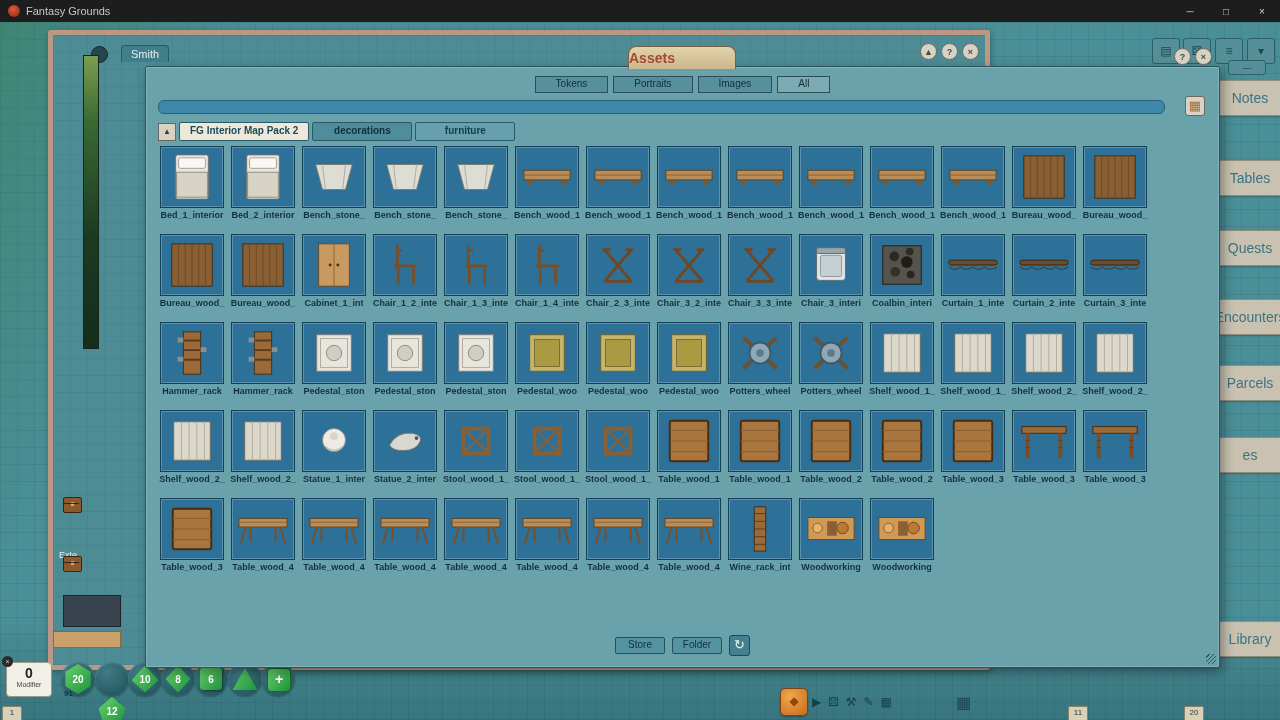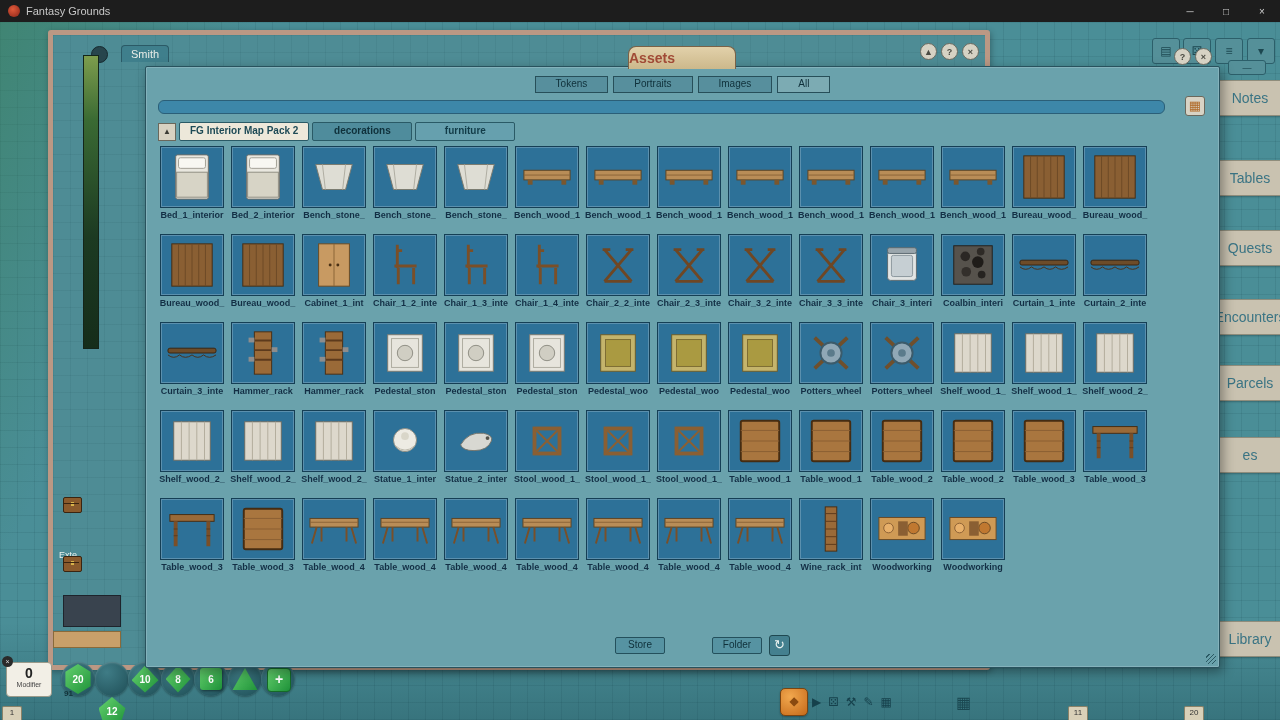--- a/index.html
+++ b/index.html
@@ -98,21 +98,21 @@
   .asset-grid{position:absolute;top:79px;left:13px;display:grid;
     grid-template-columns:repeat(14,66px);grid-auto-rows:82px;column-gap:5px;row-gap:6px;}
   .cell{width:66px;}
   .thumb{width:62px;height:60px;background:#2d7198;border:1px solid #153f55;margin:0 auto;
     box-shadow:inset 0 0 0 1px rgba(255,255,255,.22);display:flex;align-items:center;justify-content:center;}
   .clabel{margin-top:2px;font-size:9px;font-weight:bold;color:#132f45;text-align:center;
     white-space:nowrap;overflow:hidden;}
   .dlg-footer{position:absolute;bottom:11px;left:0;right:0;display:flex;justify-content:center;
     align-items:center;gap:7px;}
   .stbtn{width:48px;height:15px;background:#5693a2;border:1px solid #24505c;border-radius:2px;
-    color:#0f303a;font-size:10px;line-height:14px;text-align:center;margin-left:40px;}
+    color:#0f303a;font-size:10px;line-height:14px;text-align:center;}
   .refresh-btn{width:19px;height:19px;background:#44808f;border:1px solid #1f4851;border-radius:3px;
     color:#eaf2f0;font-size:13px;line-height:17px;text-align:center;}
   .resize-handle{position:absolute;right:3px;bottom:3px;width:10px;height:10px;
     background:repeating-linear-gradient(135deg,transparent 0 2px,#2b5a64 2px 3px);}
 
   
   .puck{position:absolute;top:662px;width:34px;height:34px;border-radius:50%;z-index:40;
     background:radial-gradient(circle at 35% 30%,#3f7c86,#1e4d55);
     box-shadow:inset 0 1px 2px rgba(255,255,255,.2), 0 1px 2px rgba(0,0,0,.3);}
   .die{position:absolute;color:#fff;font-weight:bold;font-size:10px;z-index:41;
@@ -418,29 +418,20 @@
           </div>
           <div class="clabel">Chair_1_4_inte</div>
         </div>
         <div class="cell">
           <div class="thumb">
             <svg viewBox="0 0 56 52" width="54" height="50">
               <path d="M14 10 L42 43 M42 10 L14 43" stroke="#6f4724" stroke-width="3" fill="none"></path>
               <path d="M12 10 h8 M36 10 h8 M14 43 h28" stroke="#6f4724" stroke-width="3" fill="none"></path>
             </svg>
           </div>
-          <div class="clabel">Chair_2_2_inte</div>
-        </div>
-        <div class="cell">
-          <div class="thumb">
-            <svg viewBox="0 0 56 52" width="54" height="50">
-              <path d="M14 10 L42 43 M42 10 L14 43" stroke="#6f4724" stroke-width="3" fill="none"></path>
-              <path d="M12 10 h8 M36 10 h8 M14 43 h28" stroke="#6f4724" stroke-width="3" fill="none"></path>
-            </svg>
-          </div>
           <div class="clabel">Chair_2_3_inte</div>
         </div>
         <div class="cell">
           <div class="thumb">
             <svg viewBox="0 0 56 52" width="54" height="50">
               <path d="M14 10 L42 43 M42 10 L14 43" stroke="#6f4724" stroke-width="3" fill="none"></path>
               <path d="M12 10 h8 M36 10 h8 M14 43 h28" stroke="#6f4724" stroke-width="3" fill="none"></path>
             </svg>
           </div>
           <div class="clabel">Chair_3_2_inte</div>

